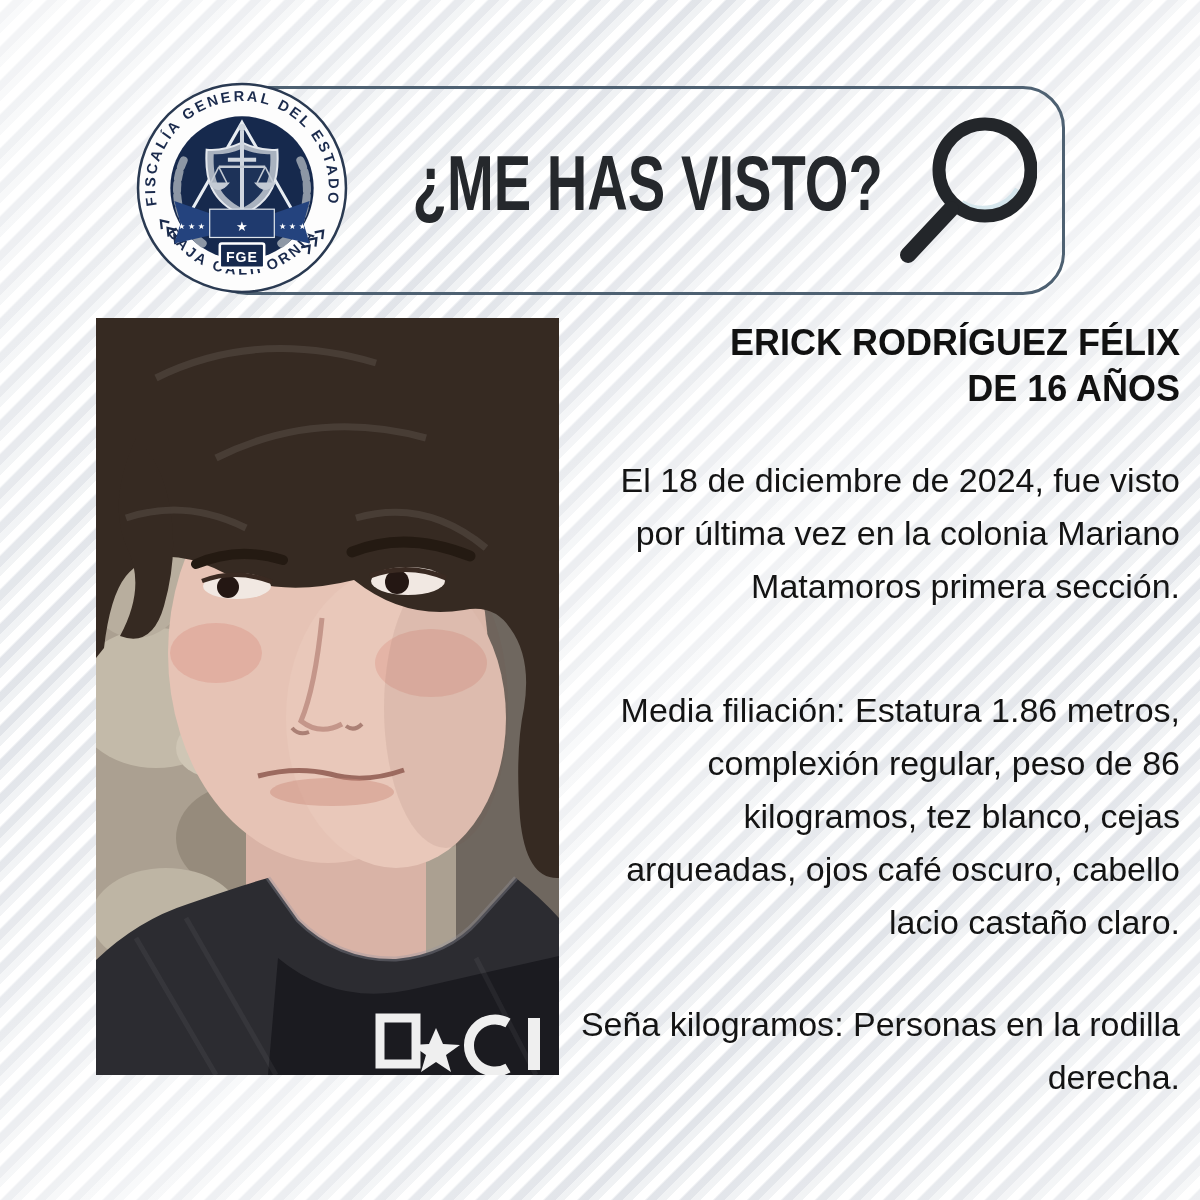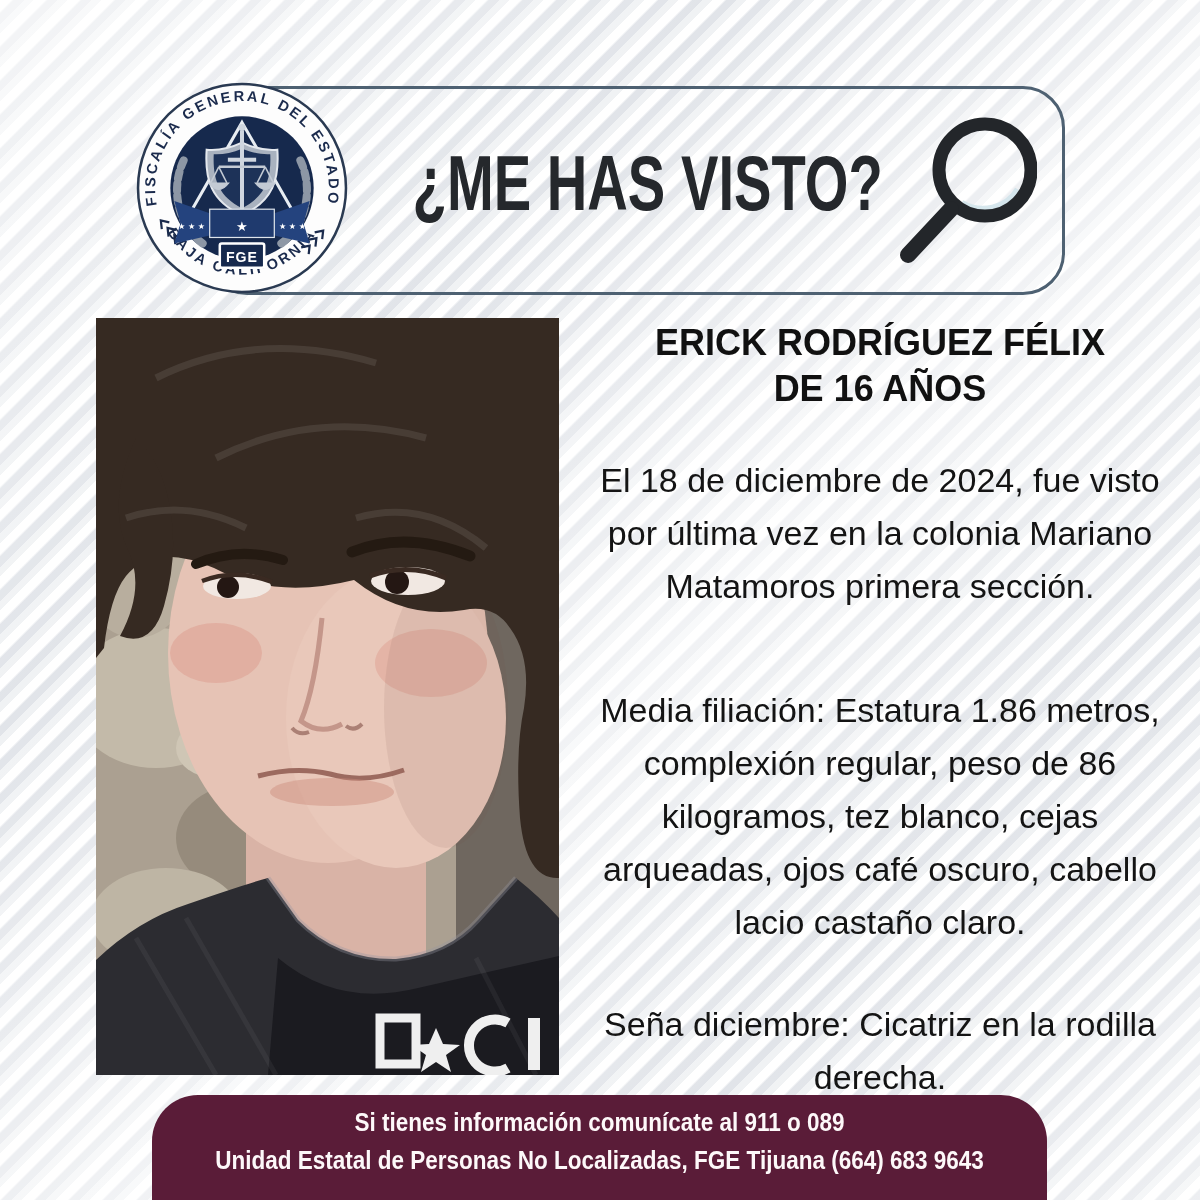--- a/index.html
+++ b/index.html
@@ -22,21 +22,21 @@
     text-align:center;font-weight:bold;font-size:78px;line-height:1;
     color:#25282c;letter-spacing:0px;white-space:nowrap;
     transform:scaleX(0.72);transform-origin:50% 50%;
   }
   .magnifier{position:absolute;left:897px;top:112px;}
   .logo{position:absolute;left:136px;top:82px;}
   
   .photo{position:absolute;left:96px;top:318px;width:463px;height:757px;}
   
   .info{position:absolute;left:580px;top:318px;width:600px;color:#141414;}
-  .info .block{position:absolute;left:0;width:600px;text-align:center;}
+  .info .block{position:absolute;left:0;width:600px;text-align:right;}
   .person-name{top:2px;font-weight:bold;font-size:36px;line-height:46px;white-space:pre-line;color:#111;}
   .para{font-size:34px;line-height:53px;}
   .p1{top:136px;}
   .p2{top:366px;}
   .p3{top:680px;}
   .lead{font-weight:normal;}
   
   .footer{
     position:absolute;left:152px;top:1095px;width:895px;height:105px;
     background:#5a1c38;border-radius:46px 46px 0 0;
@@ -189,22 +189,18 @@
   </svg>
 
   <div class="info">
     <div class="block person-name">ERICK RODRÍGUEZ FÉLIX
 DE 16 AÑOS</div>
     <div class="block para p1">El 18 de diciembre de 2024, fue visto por última vez en la colonia Mariano Matamoros primera sección.</div>
     <div class="block para p2">
       <span class="lead">Media filiación</span><span>: Estatura 1.86 metros, complexión regular, peso de 86 kilogramos, tez blanco, cejas arqueadas, ojos café oscuro, cabello lacio castaño claro.</span>
     </div>
     <div class="block para p3">
-      <span class="lead">Seña diciembre</span><span>: Cicatriz en la rodilla derecha.</span>
+      <span class="lead">Seña kilogramos</span><span>: Personas en la rodilla derecha.</span>
     </div>
   </div>
 
-  <div class="footer">
-    <div class="l1">Si tienes información comunícate al 911 o 089</div>
-    <div class="l2">Unidad Estatal de Personas No Localizadas, FGE Tijuana (664) 683 9643</div>
-  </div>
 
 </div>
 
 </body></html>

